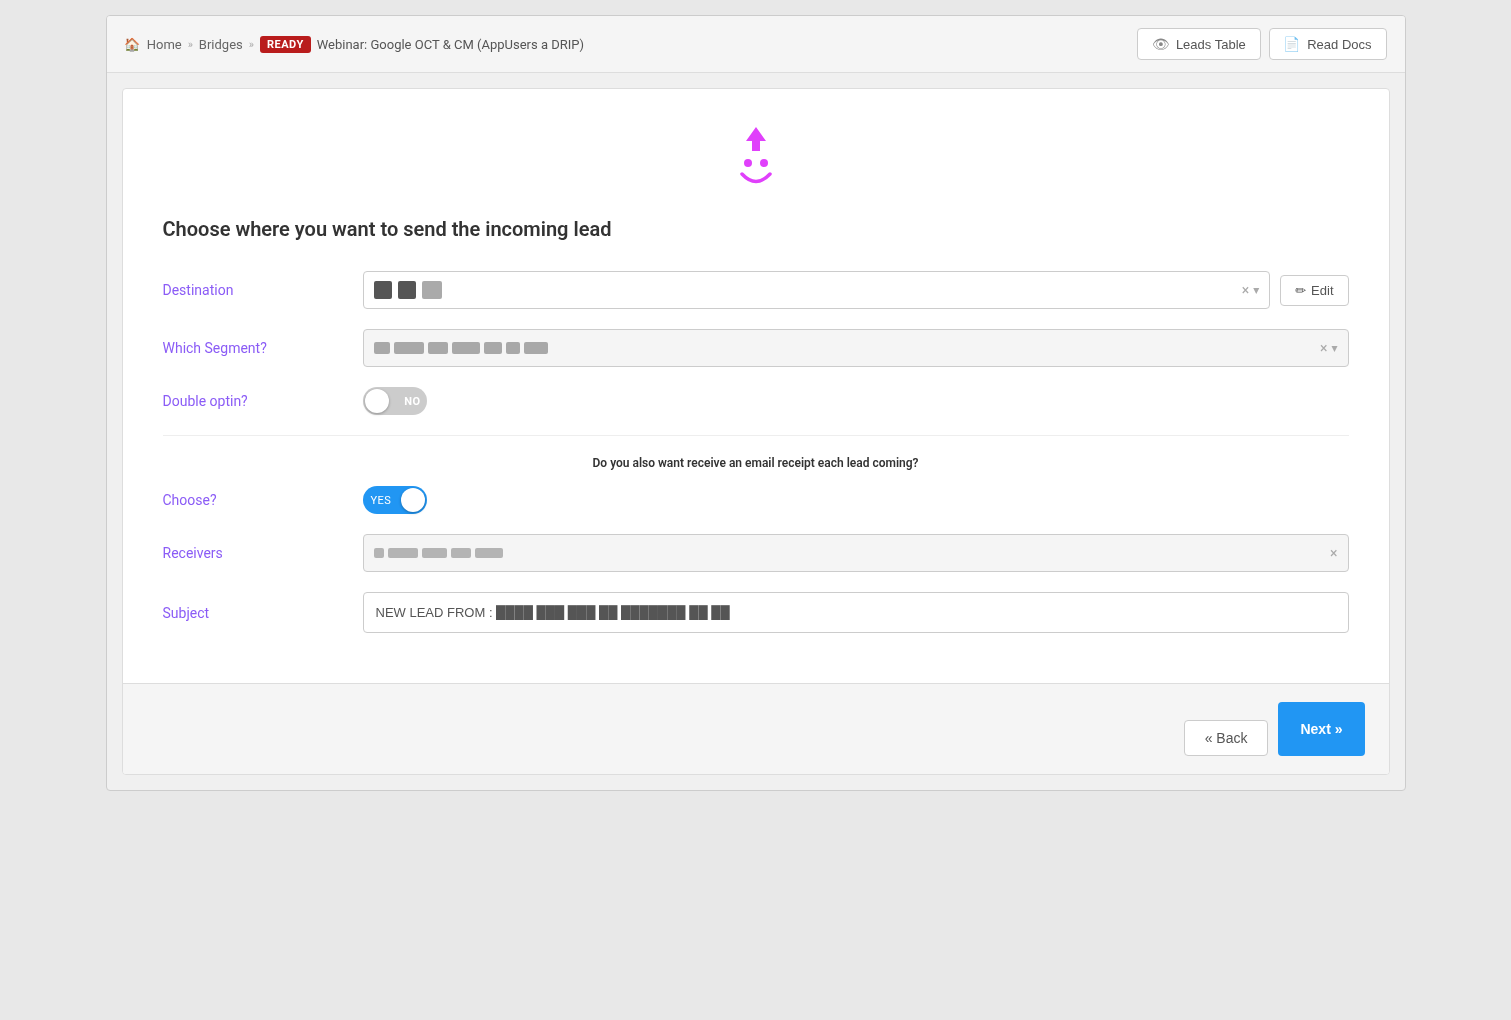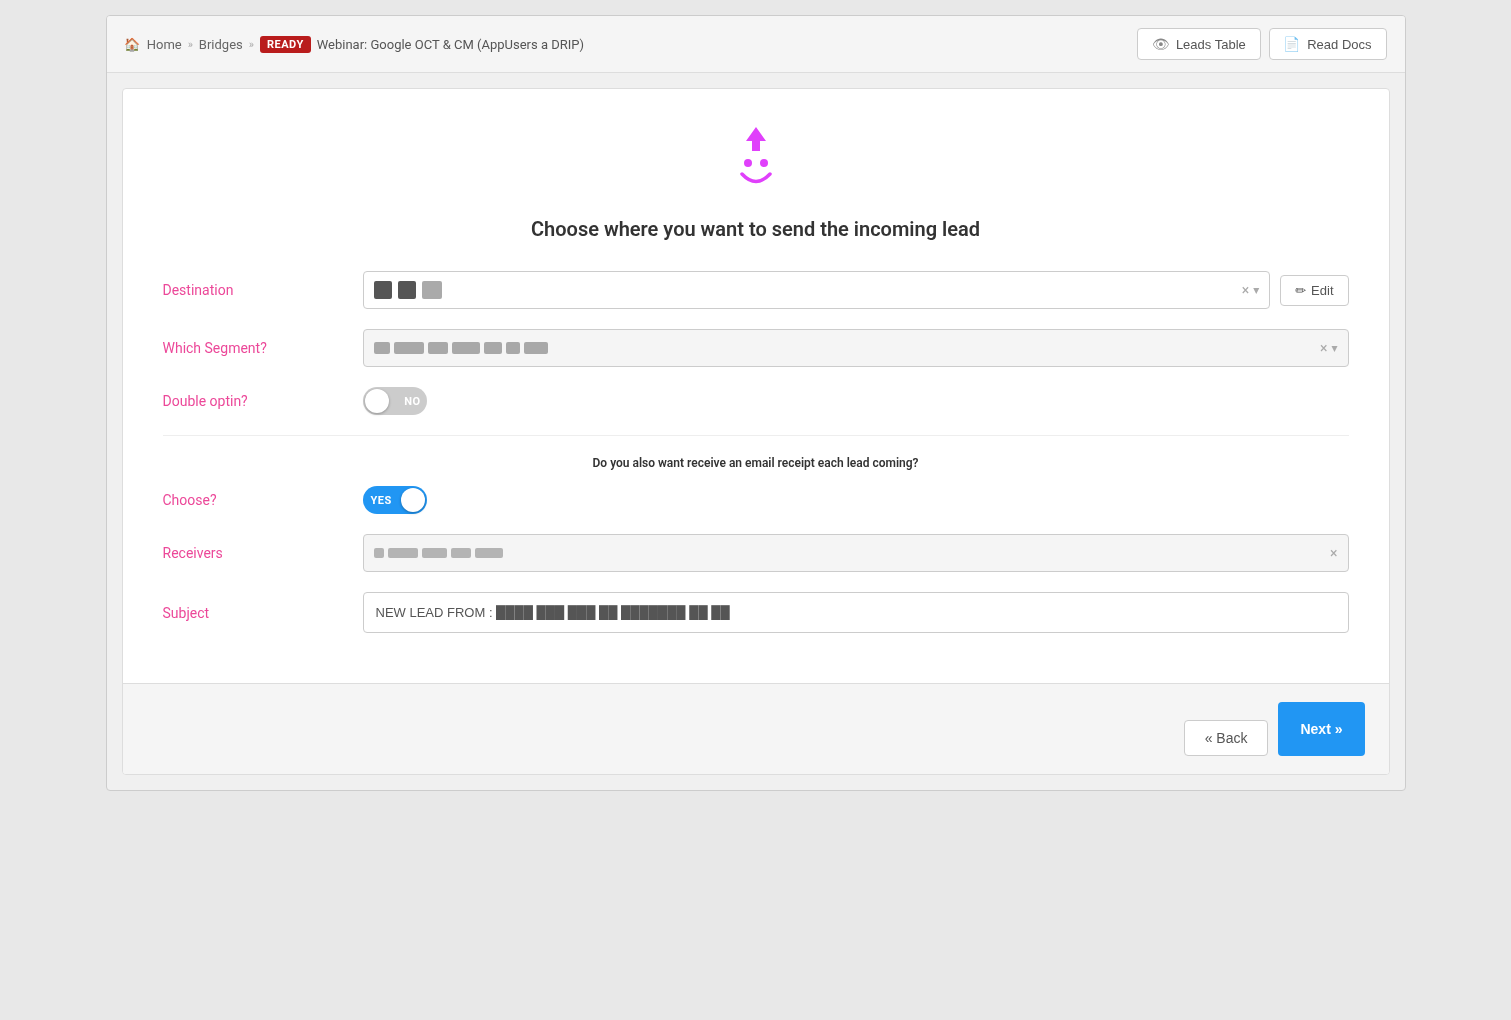--- a/index.html
+++ b/index.html
@@ -95,37 +95,36 @@
       justify-content: center;
       margin-bottom: 18px;
     }
     .drip-icon {
       width: 80px;
       height: 80px;
     }
 
     
     .section-title {
-      text-align: center;
       font-size: 20px;
       font-weight: 600;
       color: #333;
       margin-bottom: 30px;
     }
 
     
     .form-row {
       display: flex;
       align-items: center;
       margin-bottom: 20px;
     }
     .form-label {
       width: 200px;
       font-size: 14px;
-      color: #ec4899;
+      color: #8b5cf6;
       flex-shrink: 0;
     }
     .form-control-area {
       flex: 1;
       display: flex;
       align-items: center;
       gap: 10px;
     }
 
     
@@ -247,21 +246,21 @@
       width: 24px;
       height: 24px;
       background: #fff;
       border-radius: 50%;
       box-shadow: 0 1px 3px rgba(0,0,0,0.3);
     }
     .toggle-on .toggle-label {
       position: absolute;
       left: 8px;
       font-size: 11px;
-      font-weight: 700;
+      font-weight: 400;
       color: #fff;
       letter-spacing: 0.5px;
     }
 
     
     .section-divider {
       border: none;
       border-top: 1px solid #eee;
       margin: 20px 0;
     }

